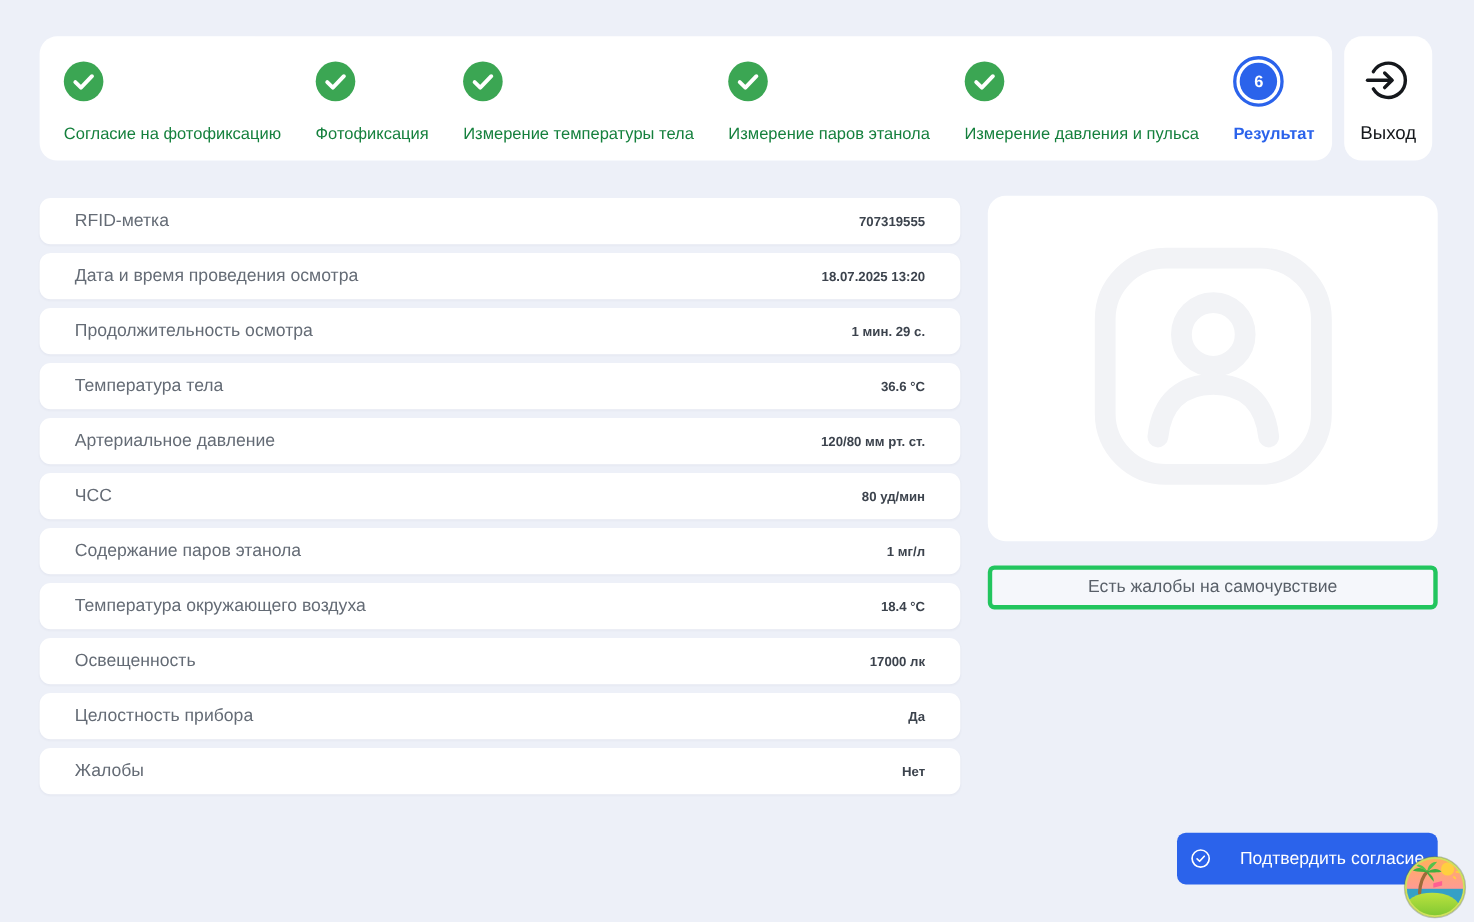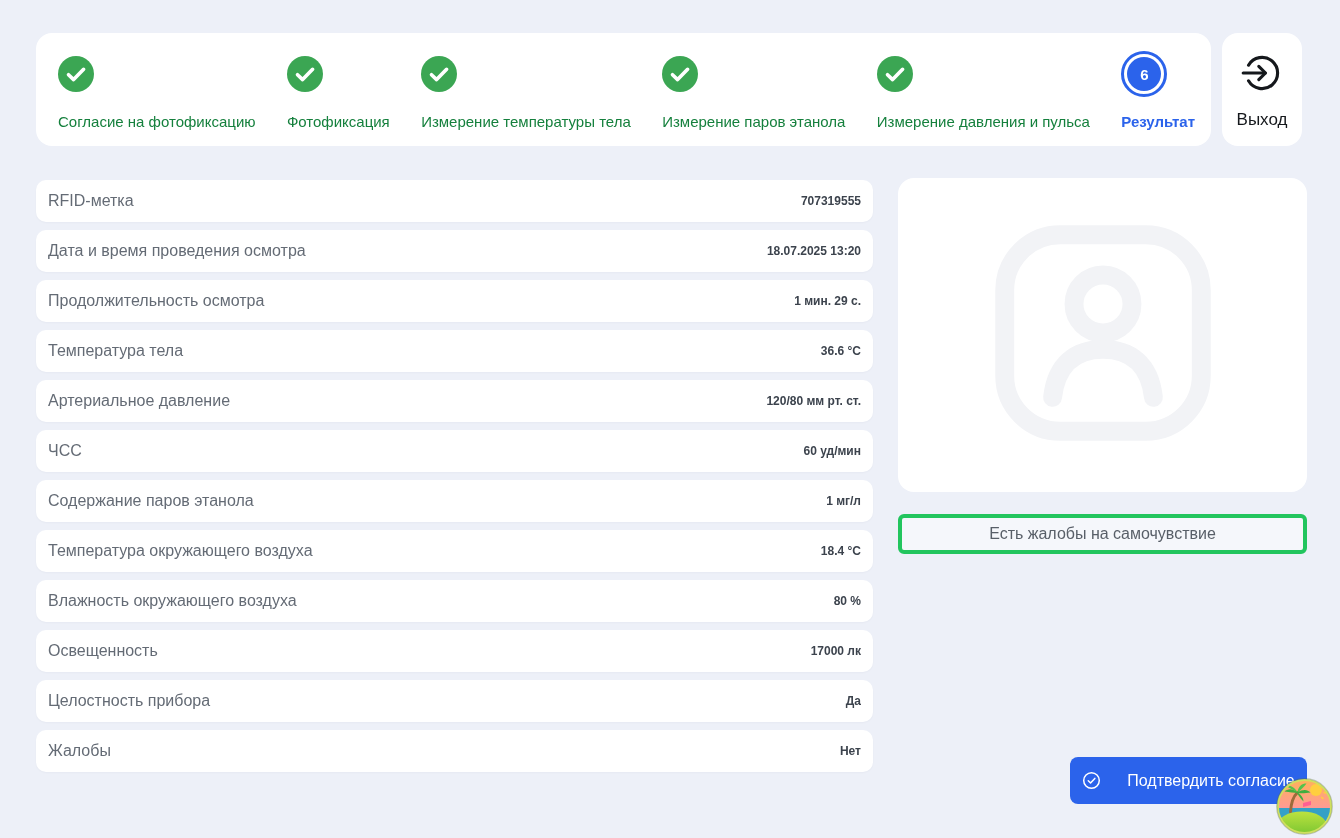--- a/index.html
+++ b/index.html
@@ -45,21 +45,21 @@
     padding-top: 18px; cursor: pointer;
   }
   .exit-label { margin-top: 11px; font-size: 17px; font-weight: 500; color: #15181c; }
 
   
   .results { left: 36px; top: 180px; width: 837px; }
   .row {
     height: 42px; margin-bottom: 8px;
     background: #ffffff; border-radius: 10px;
     display: flex; justify-content: space-between; align-items: center;
-    padding: 0 12px;
+    padding: 0 32px;
     box-shadow: 0 1px 2px rgba(20, 30, 60, 0.03);
   }
   .row-label { font-size: 16px; color: #646b75; }
   .row-value { font-size: 12px; font-weight: 700; color: #3c434d; }
 
   
   .photo-card {
     left: 898px; top: 178px; width: 409px; height: 314px;
     background: #ffffff; border-radius: 16px;
     display: flex; align-items: center; justify-content: center;
@@ -179,33 +179,29 @@
   <div class="row">
     <span class="row-label">Температура тела</span>
     <span class="row-value">36.6 °C</span>
   </div>
   <div class="row">
     <span class="row-label">Артериальное давление</span>
     <span class="row-value">120/80 мм рт. ст.</span>
   </div>
   <div class="row">
     <span class="row-label">ЧСС</span>
-    <span class="row-value">60 уд/мин</span>
+    <span class="row-value">80 уд/мин</span>
   </div>
   <div class="row">
     <span class="row-label">Содержание паров этанола</span>
     <span class="row-value">1 мг/л</span>
   </div>
   <div class="row">
     <span class="row-label">Температура окружающего воздуха</span>
     <span class="row-value">18.4 °C</span>
-  </div>
-  <div class="row">
-    <span class="row-label">Влажность окружающего воздуха</span>
-    <span class="row-value">80 %</span>
   </div>
   <div class="row">
     <span class="row-label">Освещенность</span>
     <span class="row-value">17000 лк</span>
   </div>
   <div class="row">
     <span class="row-label">Целостность прибора</span>
     <span class="row-value">Да</span>
   </div>
   <div class="row">

